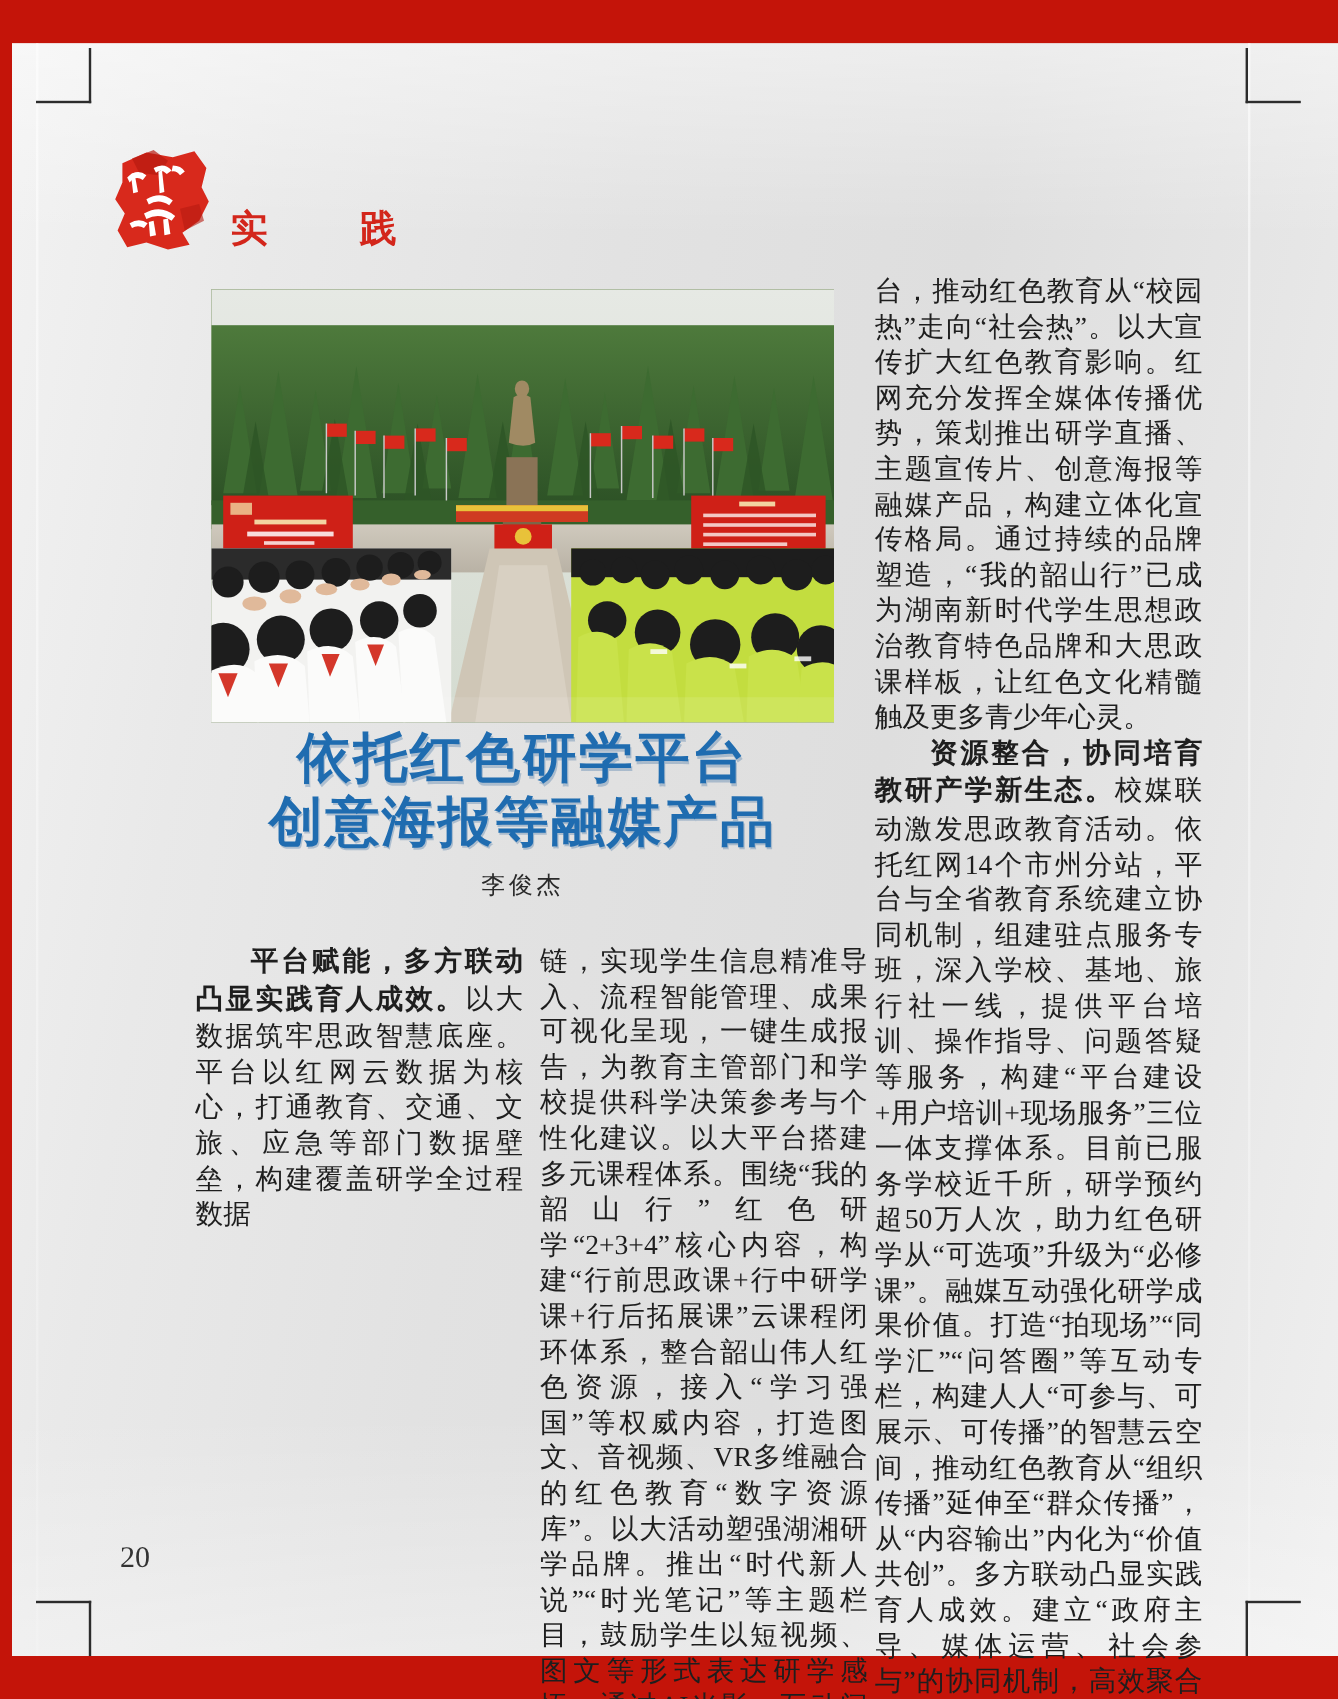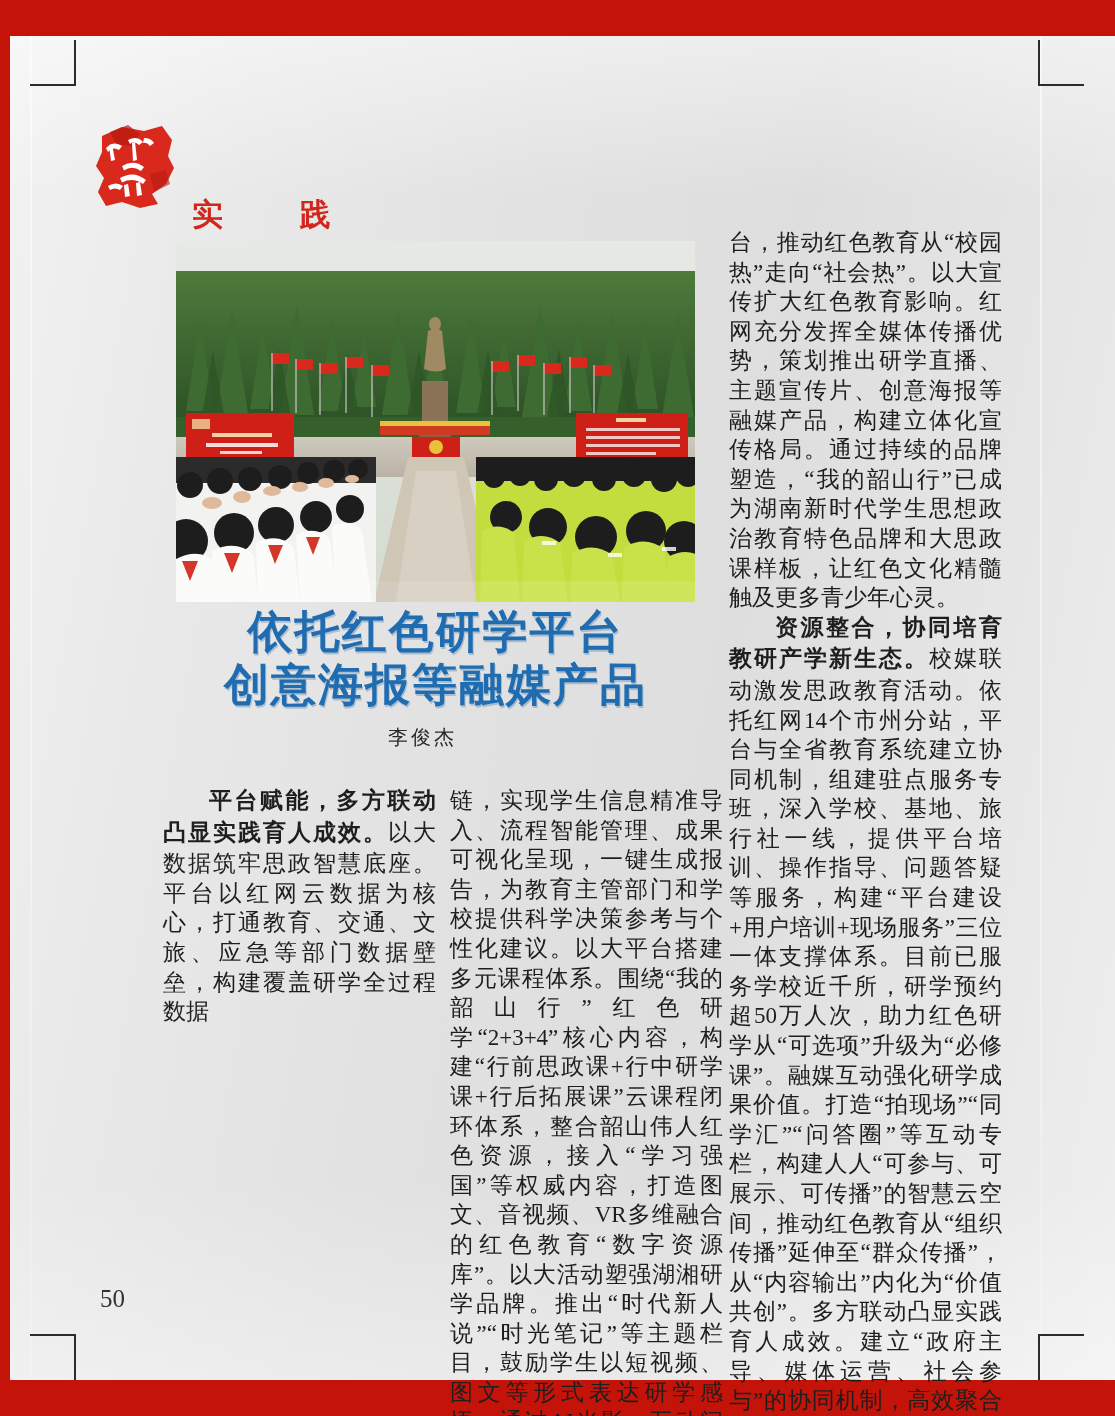--- a/index.html
+++ b/index.html
@@ -53,21 +53,20 @@
 
   
   .masthead{position:absolute;left:92px;top:122px;width:420px;height:92px;}
   .seal{position:absolute;left:0;top:0;width:86px;height:88px;}
   .seal svg{display:block;}
   .section-label{
     position:absolute;left:100px;top:48px;
     font-family:"Liberation Sans","DejaVu Sans",sans-serif;
     font-weight:bold;font-size:31px;color:#d3261b;letter-spacing:34px;
     white-space:nowrap;
-    margin-top:24px;
   }
 
   
   .photo{
     position:absolute;left:176px;top:241px;width:519px;height:361px;
     overflow:hidden;background:#6f8a55;
   }
   .photo svg{display:block;}
 
   
@@ -76,21 +75,21 @@
     text-align:center;
     font-family:Liberation Sans, sans-serif;
     font-weight:bold;
     font-size:45px;line-height:53px;
     color:#1f6cb0;
     letter-spacing:2px;
     text-shadow:1px 2px 0 rgba(30,90,150,.28);
   }
   .headline div{white-space:nowrap;}
   .byline{
-    position:absolute;left:163px;top:724px;width:519px;
+    position:absolute;left:176px;top:724px;width:519px;
     text-align:center;font-size:20px;color:#2a2a2a;
     font-family:"Liberation Serif","DejaVu Serif",serif;
     letter-spacing:3px;
   }
 
   
   .col{
     position:absolute;
     font-family:"Liberation Serif","DejaVu Serif",serif;
     font-size:23px;
@@ -375,15 +374,15 @@
 
   <div class="col" id="col2">
     <p class="cont">链，实现学生信息精准导入、流程智能管理、成果可视化呈现，一键生成报告，为教育主管部门和学校提供科学决策参考与个性化建议。以大平台搭建多元课程体系。围绕“我的韶山行”红色研学“2+3+4”核心内容，构建“行前思政课+行中研学课+行后拓展课”云课程闭环体系，整合韶山伟人红色资源，接入“学习强国”等权威内容，打造图文、音视频、VR多维融合的红色教育“数字资源库”。以大活动塑强湖湘研学品牌。推出“时代新人说”“时光笔记”等主题栏目，鼓励学生以短视频、图文等形式表达研学感悟。通过AI光影、互动问答、成果展示等方式提升参与感，联动B站、抖音、小红书等平</p>
   </div>
 
   <div class="col" id="col3">
     <p class="cont">台，推动红色教育从“校园热”走向“社会热”。以大宣传扩大红色教育影响。红网充分发挥全媒体传播优势，策划推出研学直播、主题宣传片、创意海报等融媒产品，构建立体化宣传格局。通过持续的品牌塑造，“我的韶山行”已成为湖南新时代学生思想政治教育特色品牌和大思政课样板，让红色文化精髓触及更多青少年心灵。</p>
     <p><b>资源整合，协同培育教研产学新生态。</b><span>校媒联动激发思政教育活动。依托红网14个市州分站，平台与全省教育系统建立协同机制，组建驻点服务专班，深入学校、基地、旅行社一线，提供平台培训、操作指导、问题答疑等服务，构建“平台建设+用户培训+现场服务”三位一体支撑体系。目前已服务学校近千所，研学预约超50万人次，助力红色研学从“可选项”升级为“必修课”。融媒互动强化研学成果价值。打造“拍现场”“同学汇”“问答圈”等互动专栏，构建人人“可参与、可展示、可传播”的智慧云空间，推动红色教育从“组织传播”延伸至“群众传播”，从“内容输出”内化为“价值共创”。多方联动凸显实践育人成效。建立“政府主导、媒体运营、社会参与”的协同机制，高效聚合省级部门、属地市委、市政府及市场主体的多方力量，推动平台从“单一服务”迈向“生态共建”，为全国红色教育数字化、系统化、品牌化发展提供了可复制、可借鉴的“湖南经验”。</span><span class="endmark"></span></p>
   </div>
 
-  <div class="folio">50</div>
+  <div class="folio">20</div>
 
 </div>
 
 </body></html>

